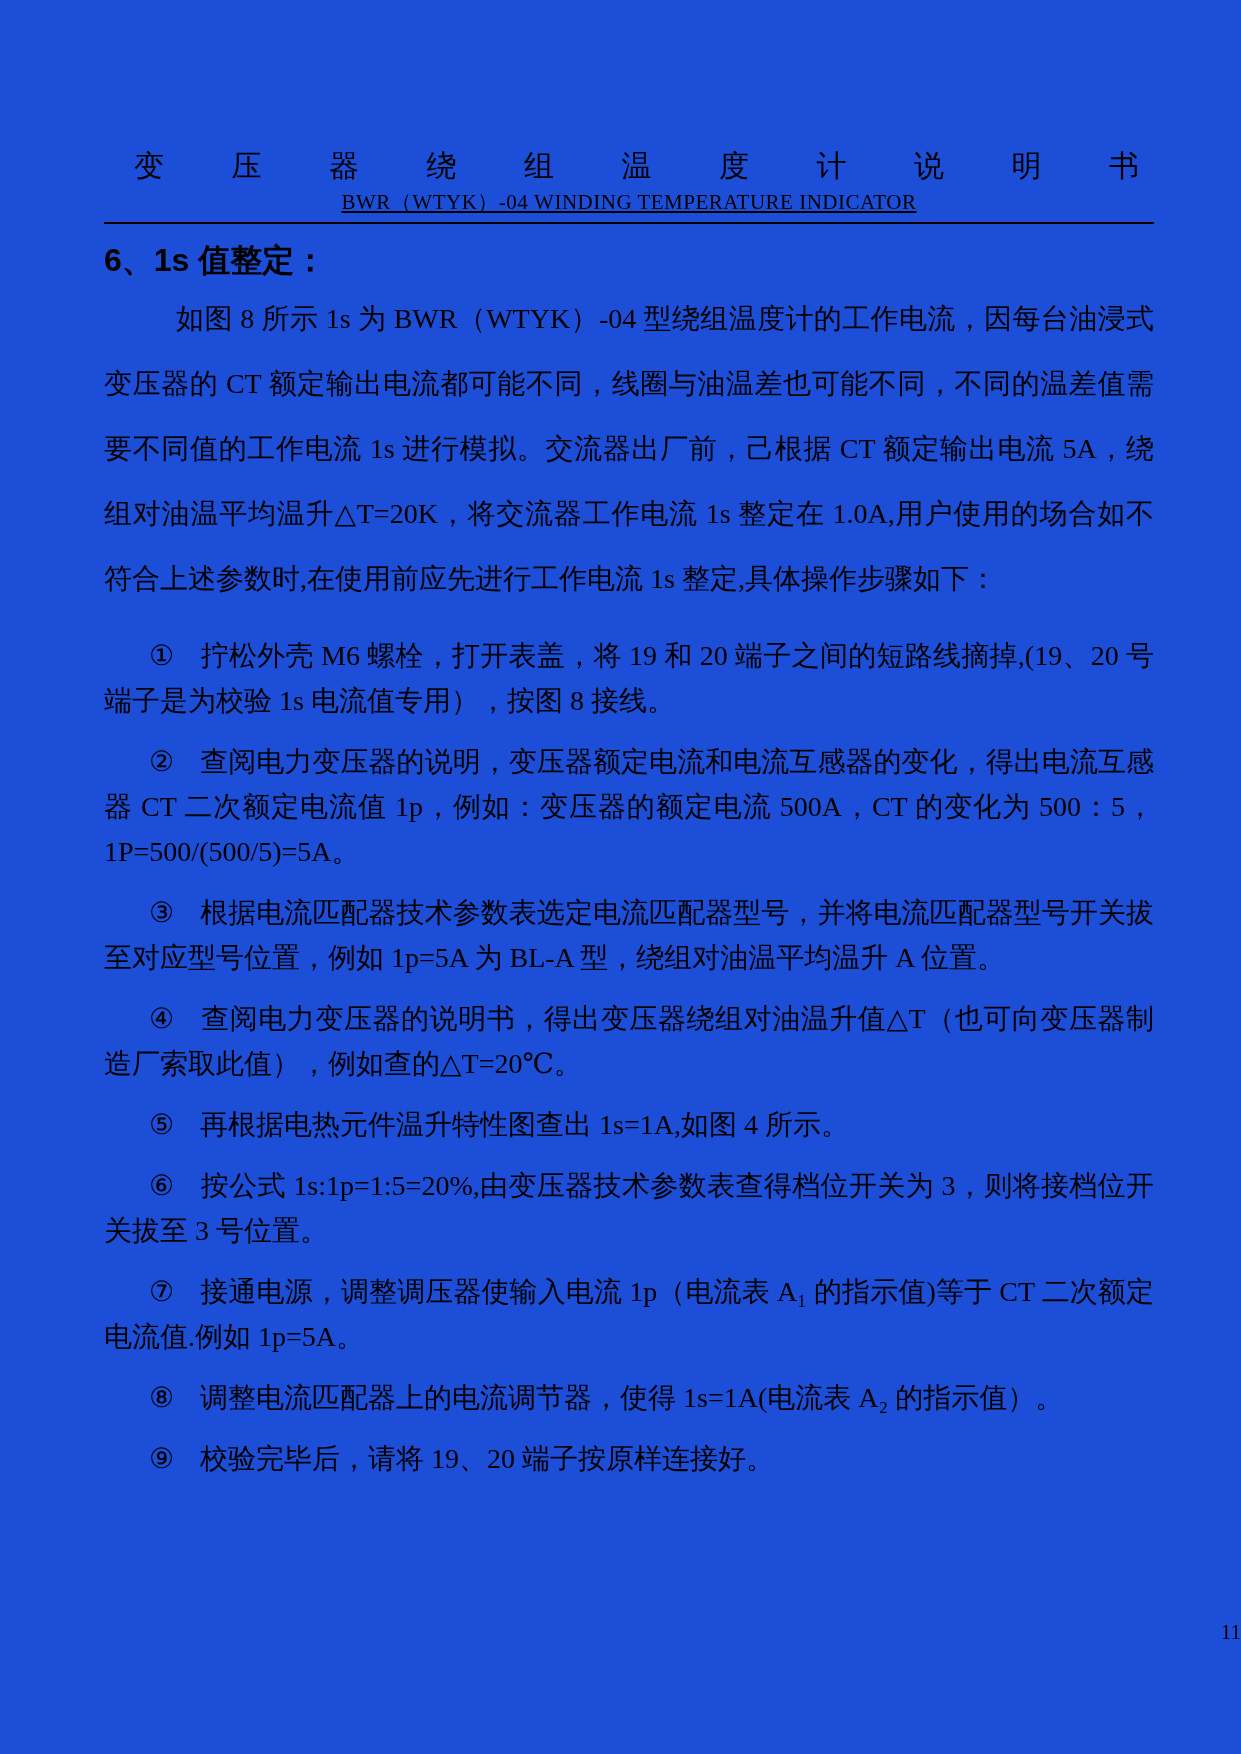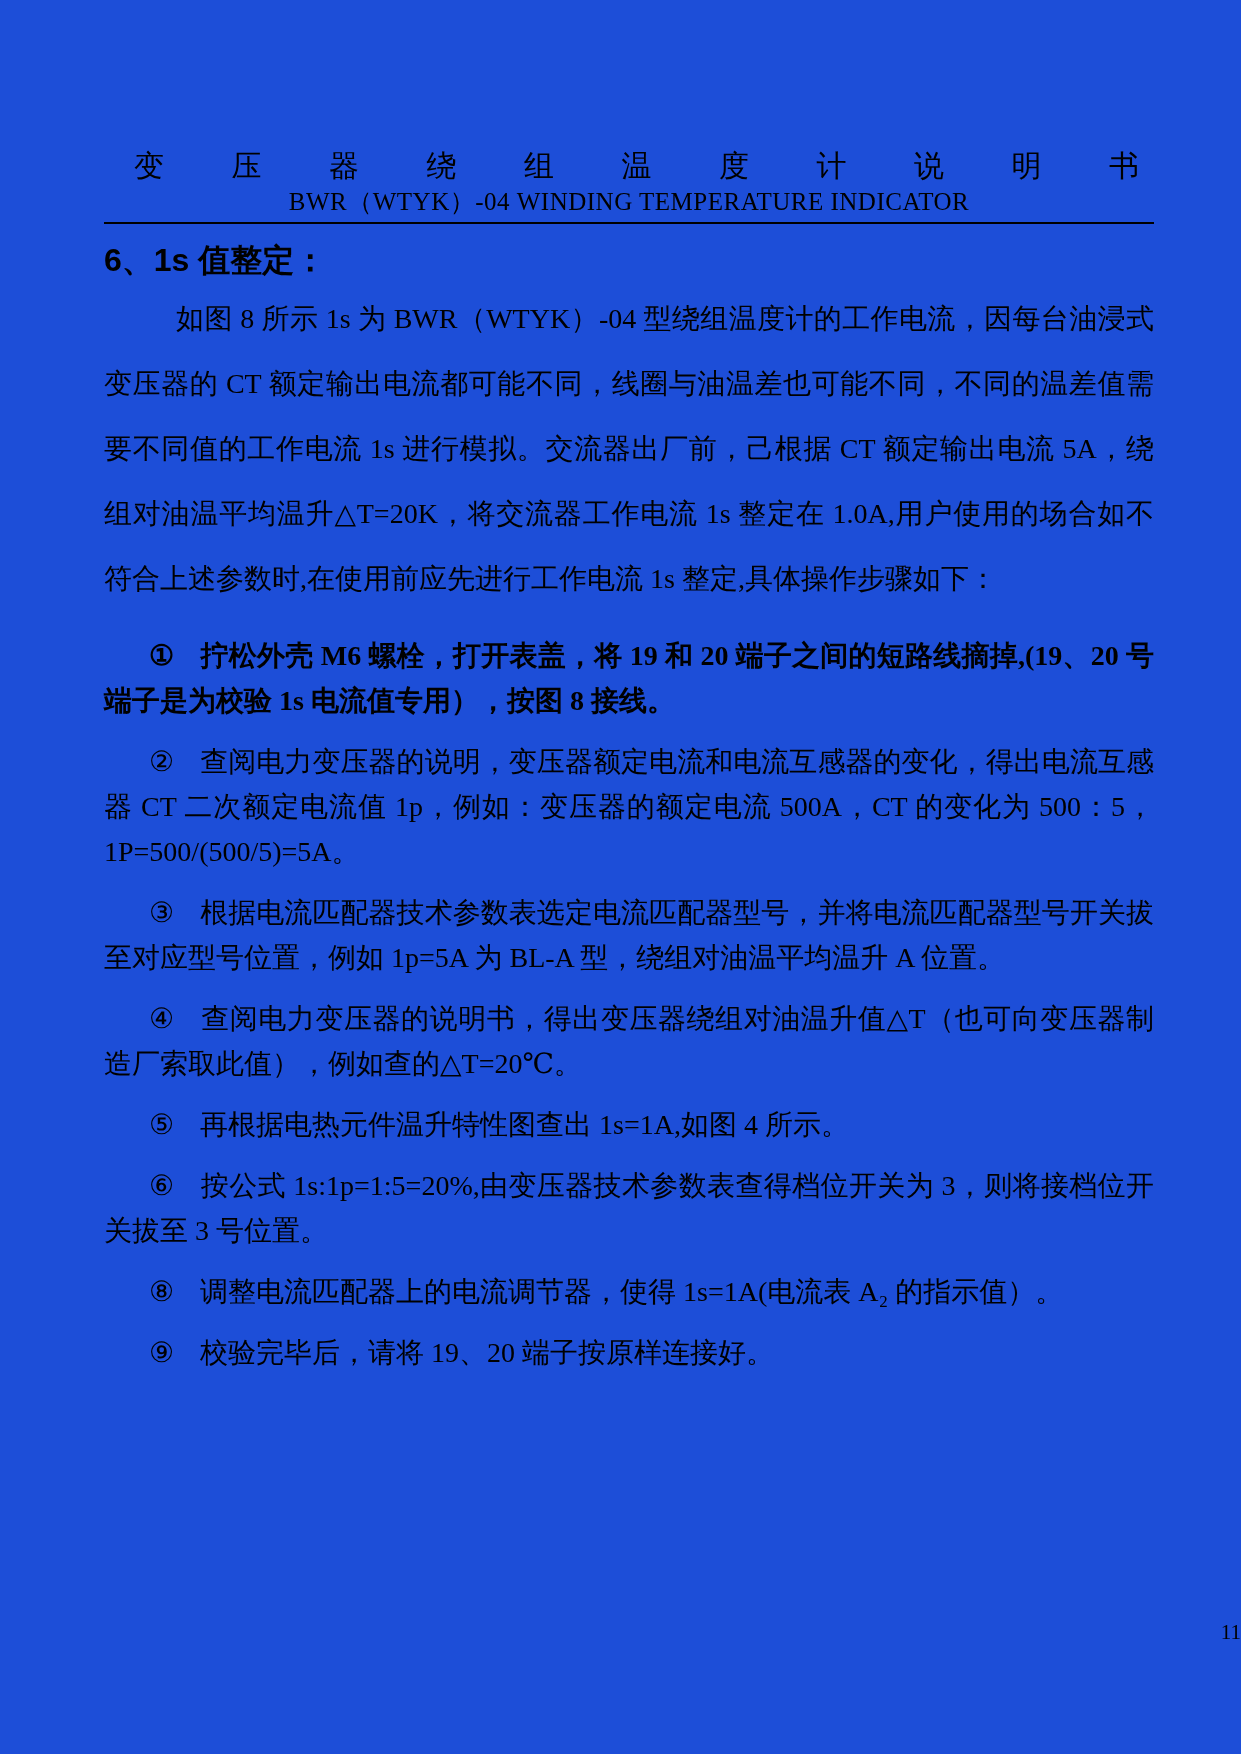--- a/index.html
+++ b/index.html
@@ -24,24 +24,25 @@
     padding-bottom: 7px;
   }
   .title-cn {
     font-size: 30px;
     line-height: 32px;
     letter-spacing: 30px;
     white-space: nowrap;
     text-indent: 30px; 
   }
   .title-en {
-    font-size: 25px;
+    font-size: 21px;
     line-height: 26px;
     margin-top: 7px;
     letter-spacing: 0.5px;
+    text-decoration: underline;
   }
   .section-heading {
     margin-top: 18px;
     font-family: "Liberation Sans", "DejaVu Sans", sans-serif;
     font-weight: bold;
     font-size: 32px;
     line-height: 36px;
   }
   .intro {
     margin: 8px 0 0 0;
@@ -52,21 +53,20 @@
   }
   .step {
     font-size: 28px;
     line-height: 45px;
     text-align: justify;
     text-indent: 45px;
     margin: 16px 0 0 0;
   }
   .step.first {
     margin-top: 22px;
-    font-weight: bold;
   }
   .step-gap {
     display: inline-block;
     width: 26px;
   }
   .page-number {
     position: absolute;
     left: 0;
     right: 0;
     top: 1620px;
@@ -88,19 +88,20 @@
 
   <p class="intro">如图 8 所示 1s 为 BWR（WTYK）-04 型绕组温度计的工作电流，因每台油浸式变压器的 CT 额定输出电流都可能不同，线圈与油温差也可能不同，不同的温差值需要不同值的工作电流 1s 进行模拟。交流器出厂前，己根据 CT 额定输出电流 5A，绕组对油温平均温升△T=20K，将交流器工作电流 1s 整定在 1.0A,用户使用的场合如不符合上述参数时,在使用前应先进行工作电流 1s 整定,具体操作步骤如下：</p>
 
   <div>
     <p class="step first"><span>①</span><span class="step-gap"></span><span>拧松外壳 M6 螺栓，打开表盖，将 19 和 20 端子之间的短路线摘掉,(19、20 号端子是为校验 1s 电流值专用），按图 8 接线。</span></p>
     <p class="step"><span>②</span><span class="step-gap"></span><span>查阅电力变压器的说明，变压器额定电流和电流互感器的变化，得出电流互感器 CT 二次额定电流值 1p，例如：变压器的额定电流 500A，CT 的变化为 500：5，1P=500/(500/5)=5A。</span></p>
     <p class="step"><span>③</span><span class="step-gap"></span><span>根据电流匹配器技术参数表选定电流匹配器型号，并将电流匹配器型号开关拔至对应型号位置，例如 1p=5A 为 BL-A 型，绕组对油温平均温升 A 位置。</span></p>
     <p class="step"><span>④</span><span class="step-gap"></span><span>查阅电力变压器的说明书，得出变压器绕组对油温升值△T（也可向变压器制造厂索取此值），例如查的△T=20℃。</span></p>
     <p class="step"><span>⑤</span><span class="step-gap"></span><span>再根据电热元件温升特性图查出 1s=1A,如图 4 所示。</span></p>
     <p class="step"><span>⑥</span><span class="step-gap"></span><span>按公式 1s:1p=1:5=20%,由变压器技术参数表查得档位开关为 3，则将接档位开关拔至 3 号位置。</span></p>
+    <p class="step"><span>⑦</span><span class="step-gap"></span><span>接通电源，调整调压器使输入电流 1p（电流表 A₁ 的指示值)等于 CT 二次额定电流值.例如 1p=5A。</span></p>
     <p class="step"><span>⑧</span><span class="step-gap"></span><span>调整电流匹配器上的电流调节器，使得 1s=1A(电流表 A₂ 的指示值）。</span></p>
     <p class="step"><span>⑨</span><span class="step-gap"></span><span>校验完毕后，请将 19、20 端子按原样连接好。</span></p>
   </div>
 
   <div class="page-number">11</div>
 
 </div>
 
 </body></html>

